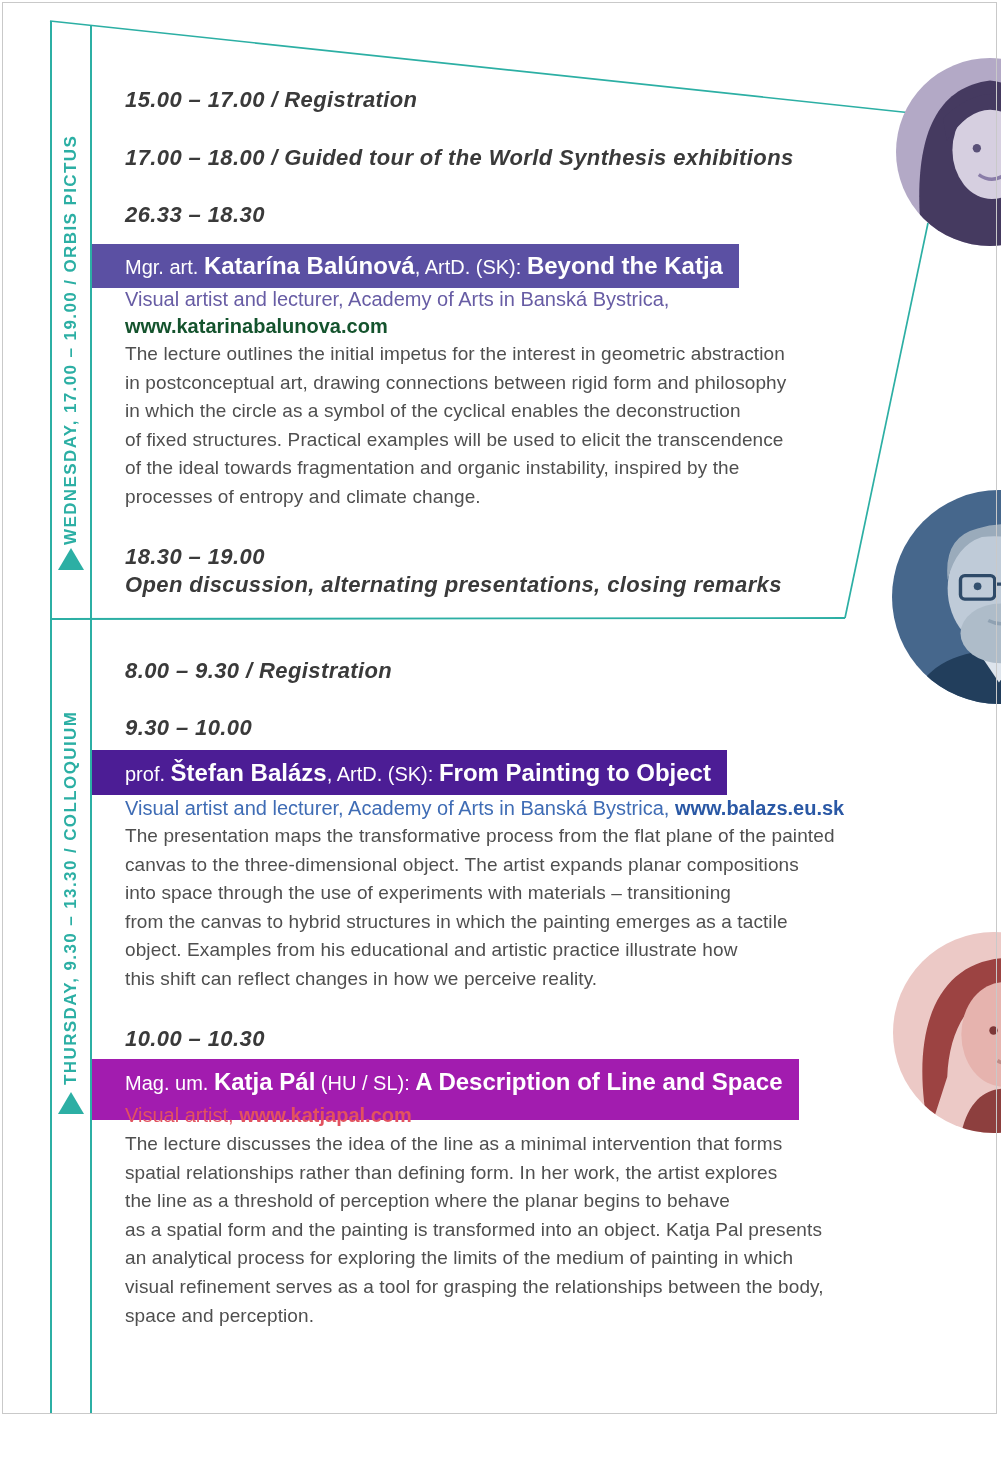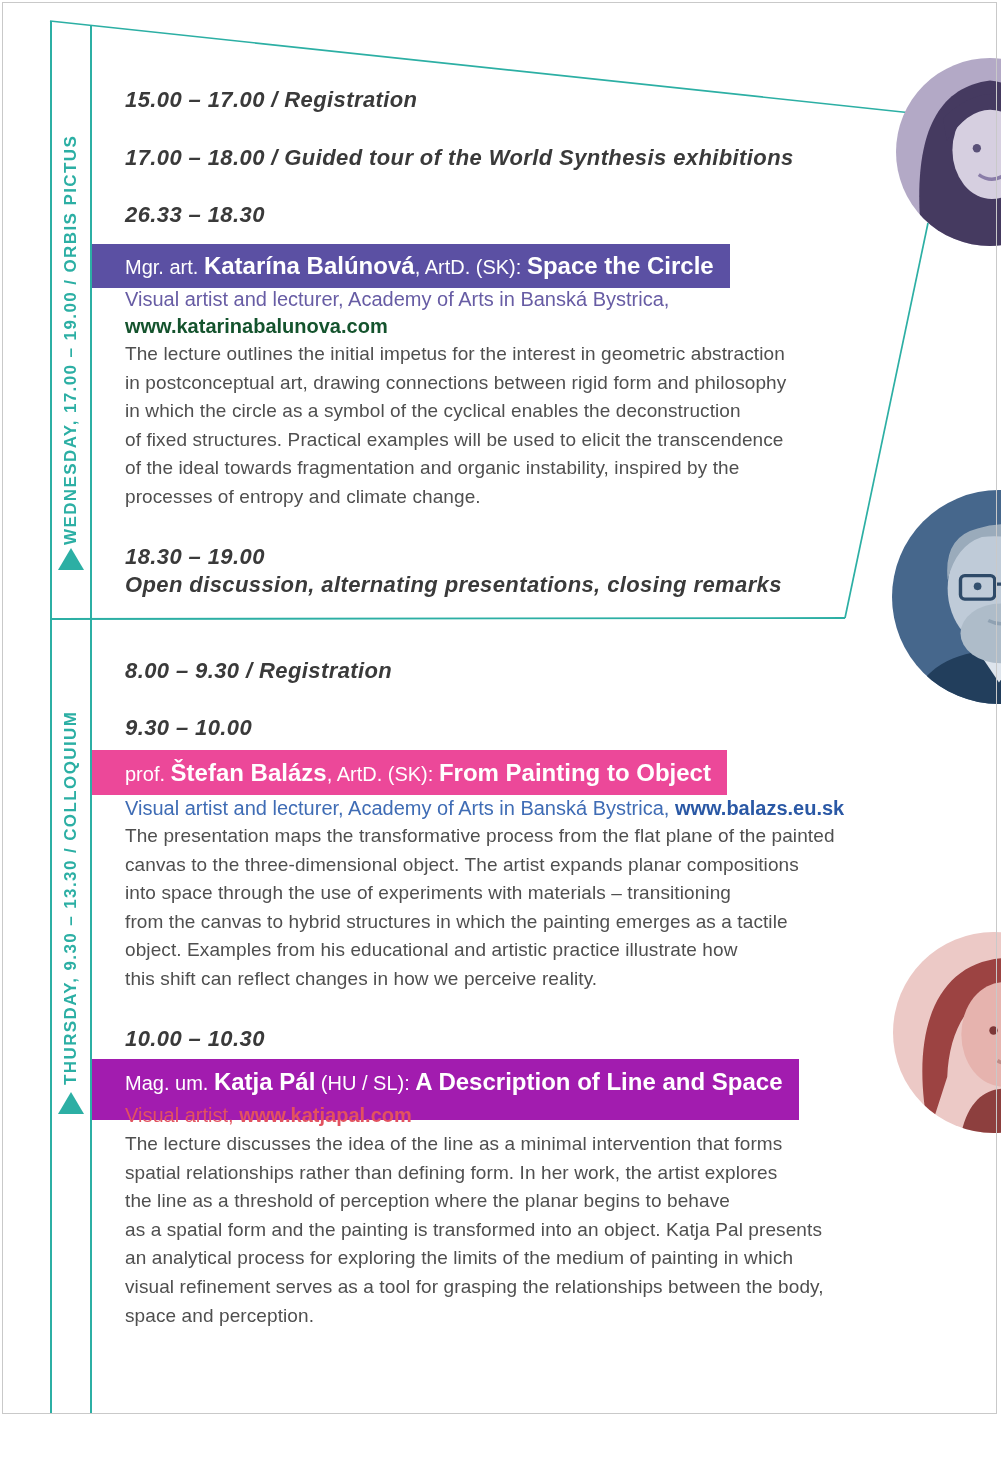--- a/index.html
+++ b/index.html
@@ -38,21 +38,21 @@
     letter-spacing:0.4px;white-space:pre;z-index:15;font-style:italic;
   }
   .banner{
     position:absolute;left:92px;height:44px;line-height:44px;
     padding:0 16px 0 33px;white-space:nowrap;color:#ffffff;z-index:15;
     width:fit-content;
   }
   .banner .reg{font-size:20px;font-weight:400;}
   .banner .bld{font-size:24px;font-weight:700;}
   #banner-balunova{top:244px;background:#5b50a3;}
-  #banner-balazs{top:750px;height:45px;line-height:45px;background:#ec4899;}
+  #banner-balazs{top:750px;height:45px;line-height:45px;background:#4c1d95;}
   #banner-pal{top:1059px;height:61px;line-height:45px;background:#a21caf;}
 
   .aff{position:absolute;left:125px;font-size:20px;white-space:pre;z-index:15;}
   .aff .www{font-weight:700;}
   #aff-balunova{top:288px;color:#675ca4;}
   #www-balunova{position:absolute;left:125px;top:315px;font-size:20px;font-weight:700;color:#14532d;z-index:15;white-space:pre;}
   #aff-balazs{top:797px;color:#3f6cb5;}
   #aff-balazs .www{color:#2a58a5;}
   #aff-pal{top:1104px;color:#e2525f;}
   #aff-pal .www{color:#e2525f;}
@@ -88,21 +88,21 @@
   <div class="tri" id="tri-wed"></div>
   <div class="vlabel" id="vlabel-wed">WEDNESDAY, 17.00 – 19.00 / ORBIS PICTUS</div>
   <div class="tri" id="tri-thu"></div>
   <div class="vlabel" id="vlabel-thu">THURSDAY, 9.30 – 13.30 / COLLOQUIUM</div>
 
   <div class="slot" style="top:87px">15.00 – 17.00 / Registration</div>
   <div class="slot" style="top:145px">17.00 – 18.00 / Guided tour of the World Synthesis exhibitions</div>
   <div class="slot" style="top:202px">26.33 – 18.30</div>
 
   <div class="banner" id="banner-balunova">
-    <span class="reg">Mgr. art. </span><span class="bld">Katarína Balúnová</span><span class="reg">, ArtD. (SK): </span><span class="bld">Space the Circle</span>
+    <span class="reg">Mgr. art. </span><span class="bld">Katarína Balúnová</span><span class="reg">, ArtD. (SK): </span><span class="bld">Beyond the Katja</span>
   </div>
   <div class="aff" id="aff-balunova">Visual artist and lecturer, Academy of Arts in Banská Bystrica,</div>
   <div id="www-balunova">www.katarinabalunova.com</div>
   <div class="desc" id="desc-balunova">The lecture outlines the initial impetus for the interest in geometric abstraction
 in postconceptual art, drawing connections between rigid form and philosophy
 in which the circle as a symbol of the cyclical enables the deconstruction
 of fixed structures. Practical examples will be used to elicit the transcendence
 of the ideal towards fragmentation and organic instability, inspired by the
 processes of entropy and climate change.</div>
 

